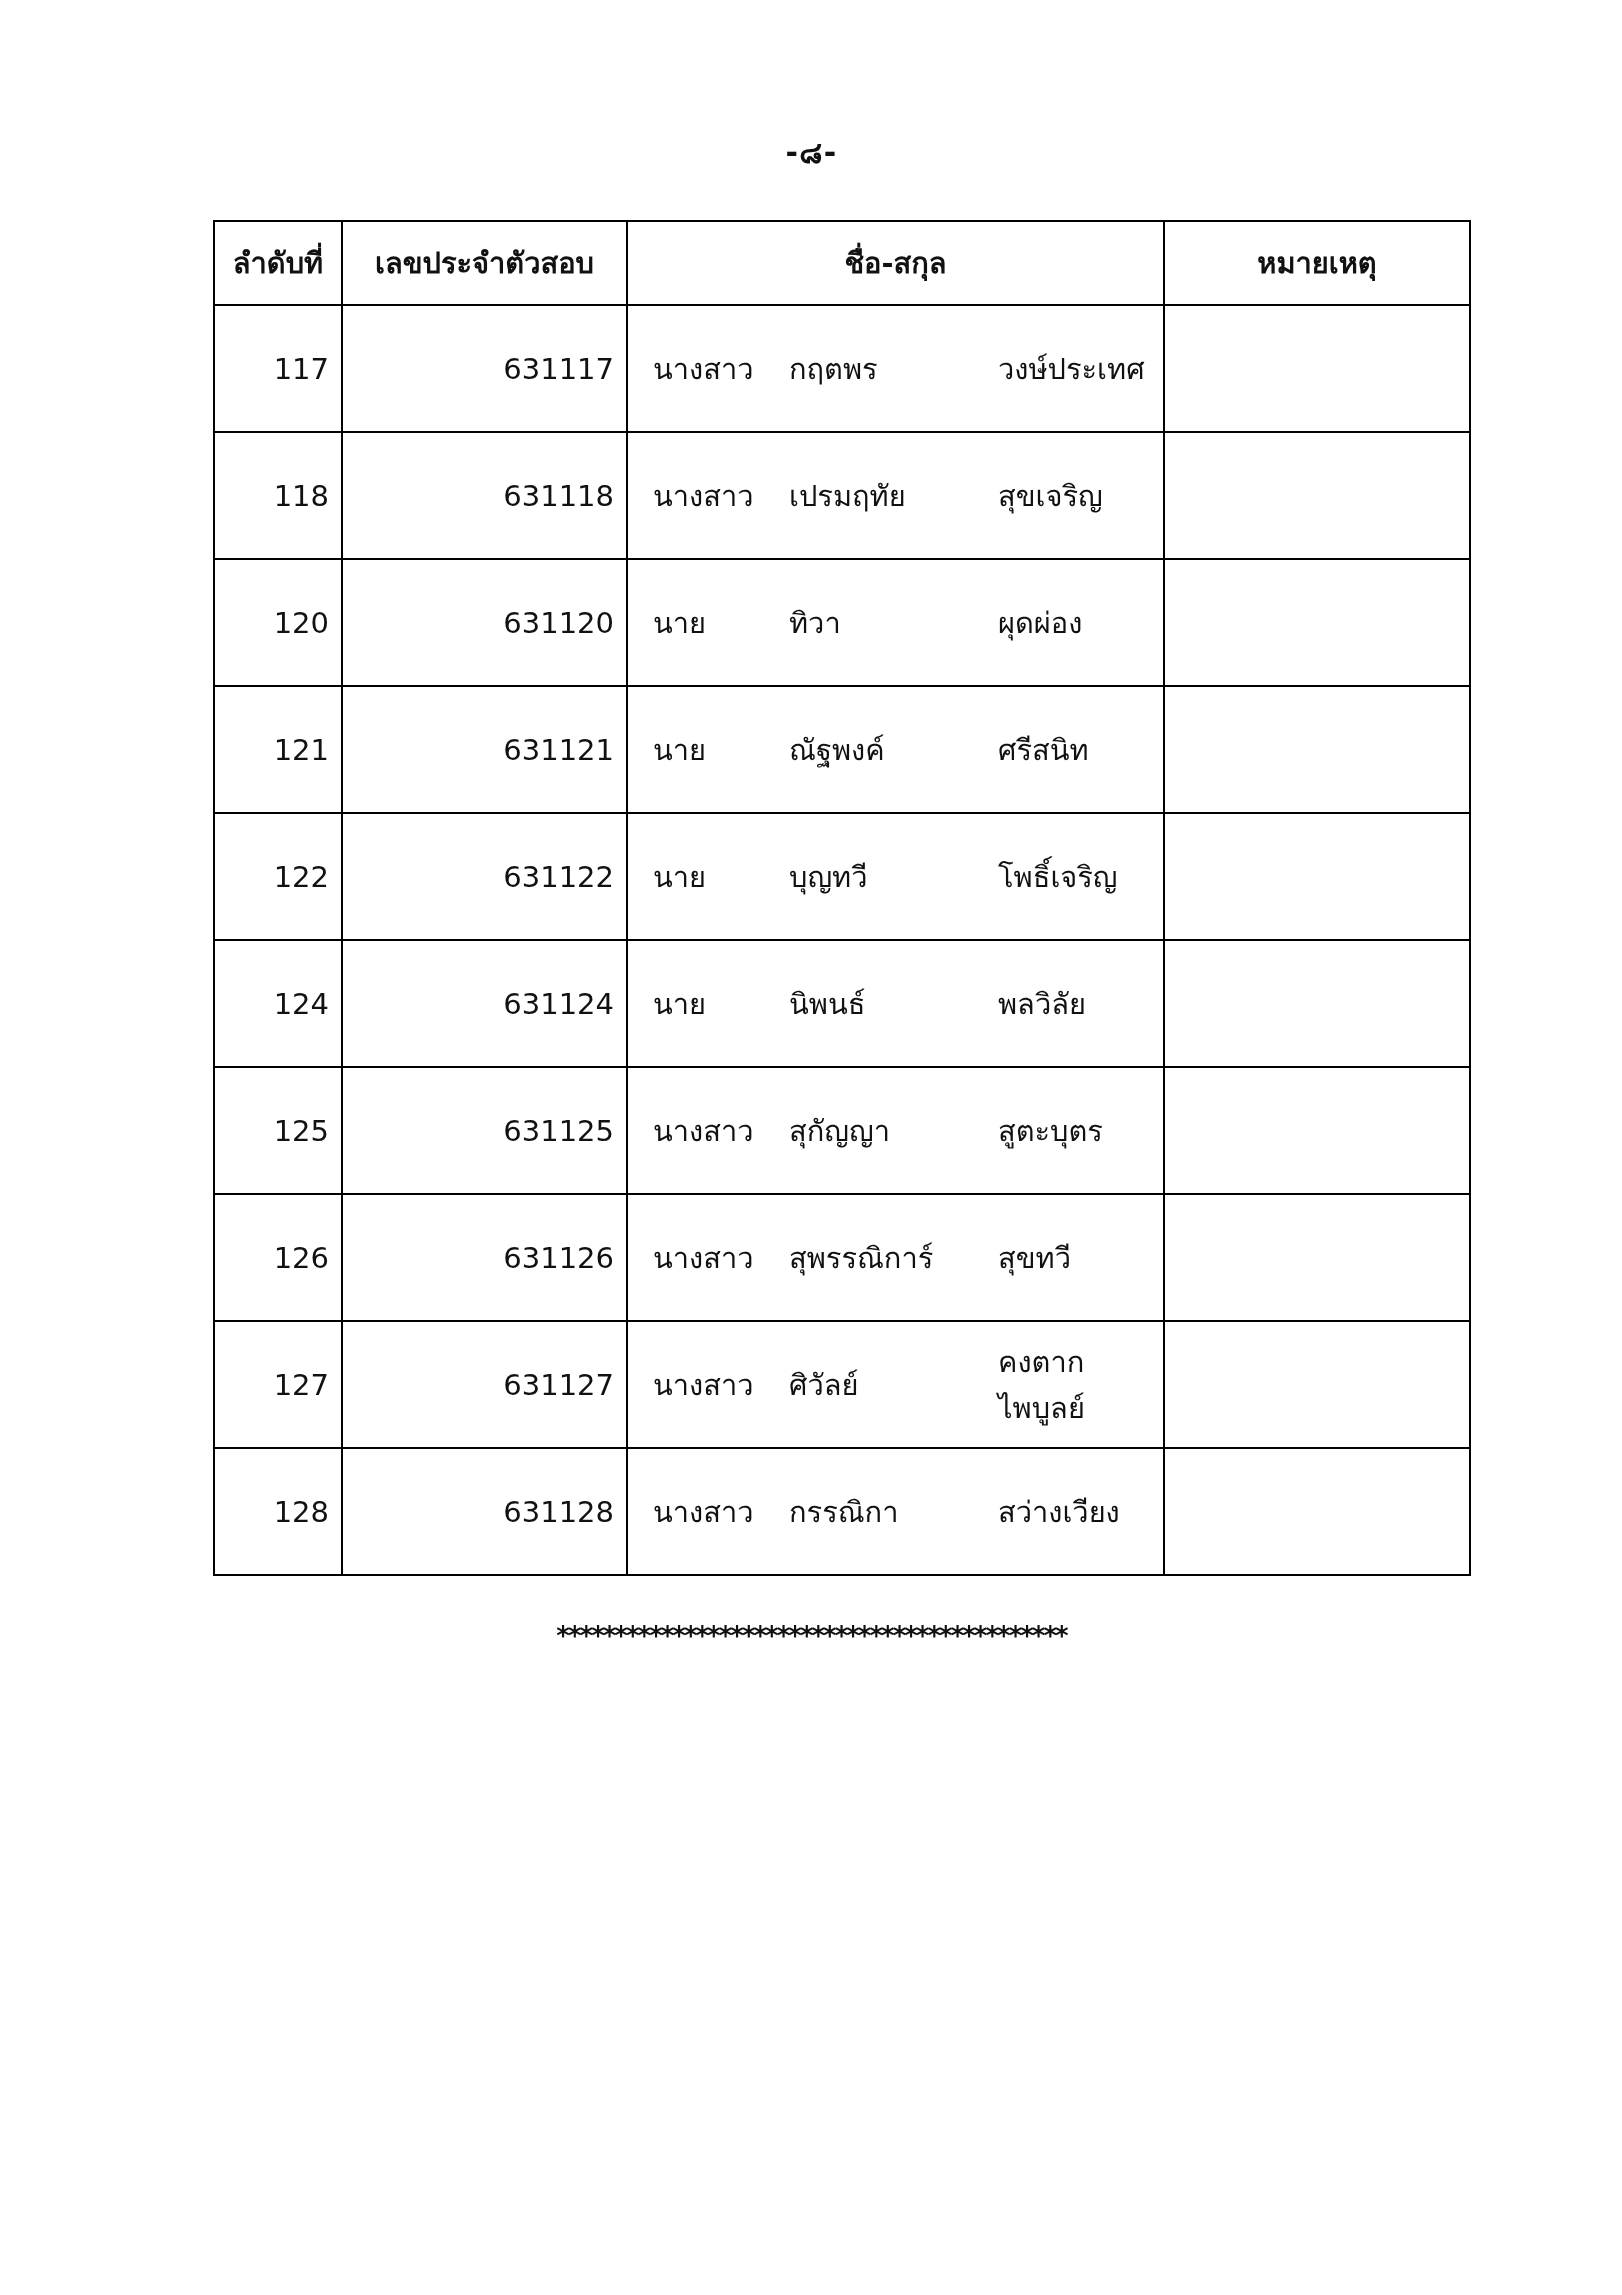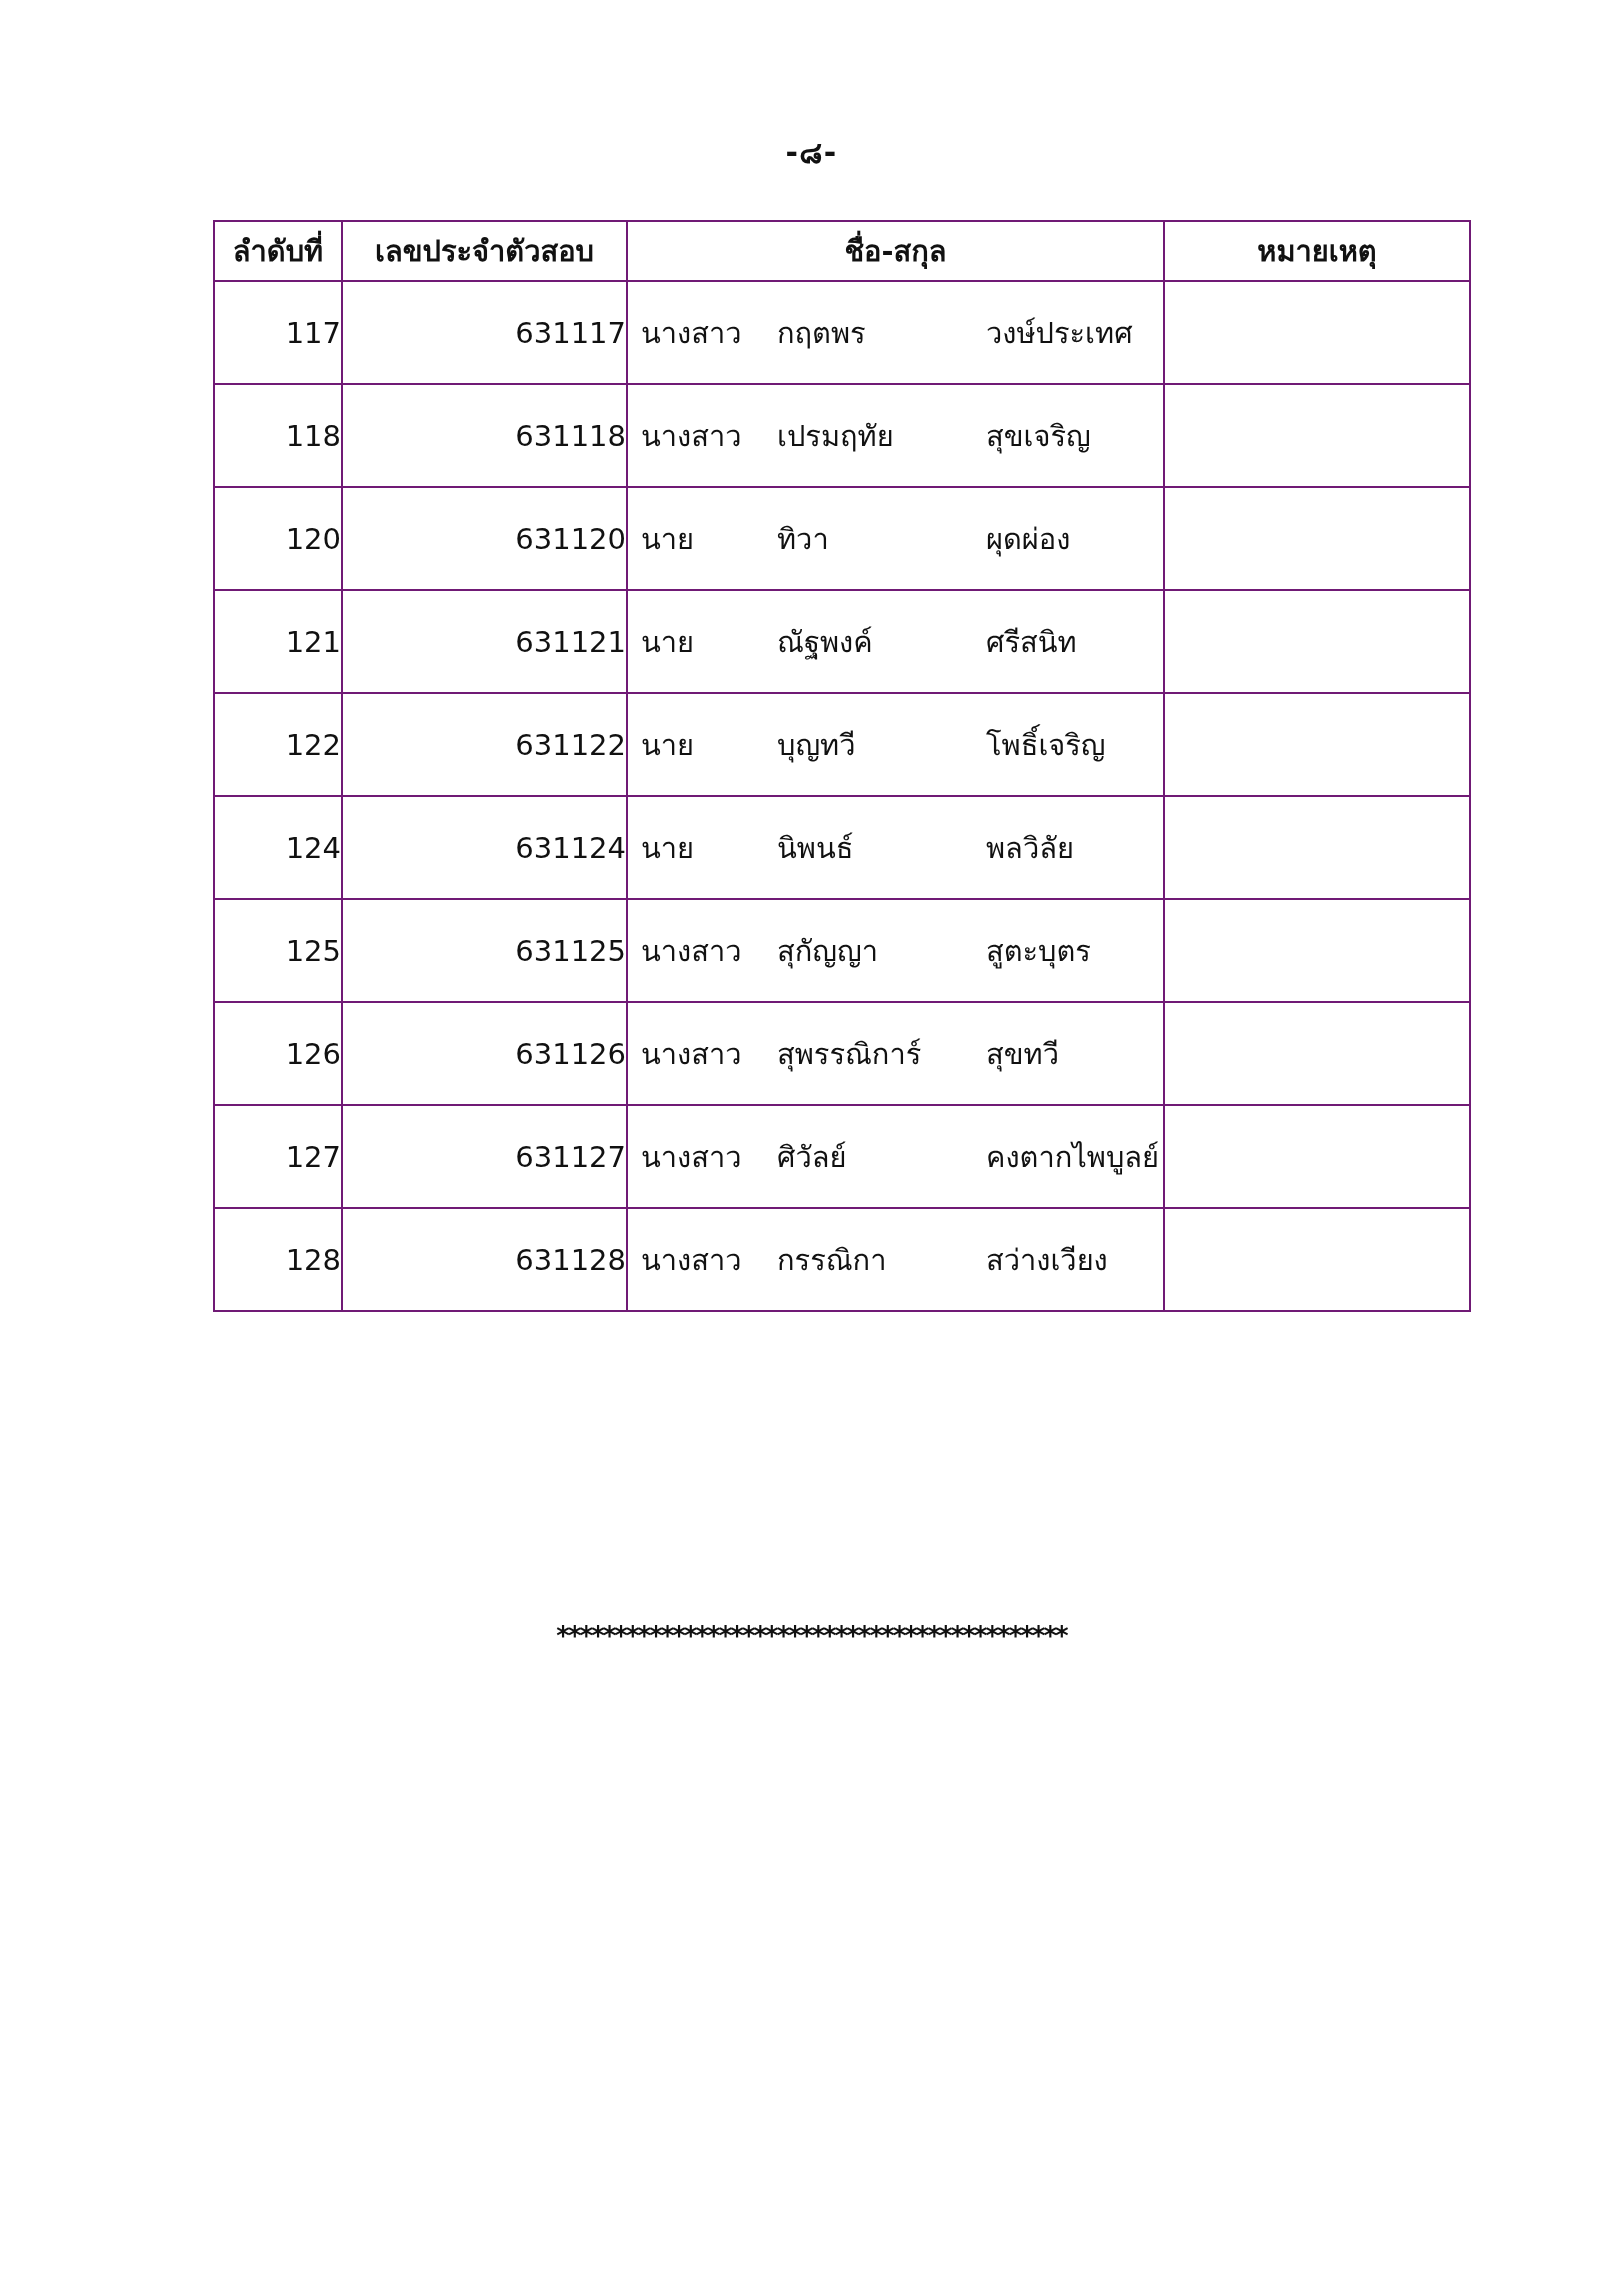--- a/index.html
+++ b/index.html
@@ -31,22 +31,22 @@
       left: 213px;
       width: 1257px;
       border-collapse: collapse;
       table-layout: fixed;
     }
     table.roster col.c-seq { width: 128px; }
     table.roster col.c-id { width: 285px; }
     table.roster col.c-name { width: 537px; }
     table.roster col.c-note { width: 306px; }
     table.roster th, table.roster td {
-      border: 2px solid #701a75;
-      padding: 0;
+      border: 2px solid #000000;
+      padding: 12px;
       vertical-align: middle;
     }
     table.roster th {
       height: 58px;
       font-size: 29px;
       font-weight: bold;
       text-align: center;
     }
     table.roster td {
       height: 101px;

